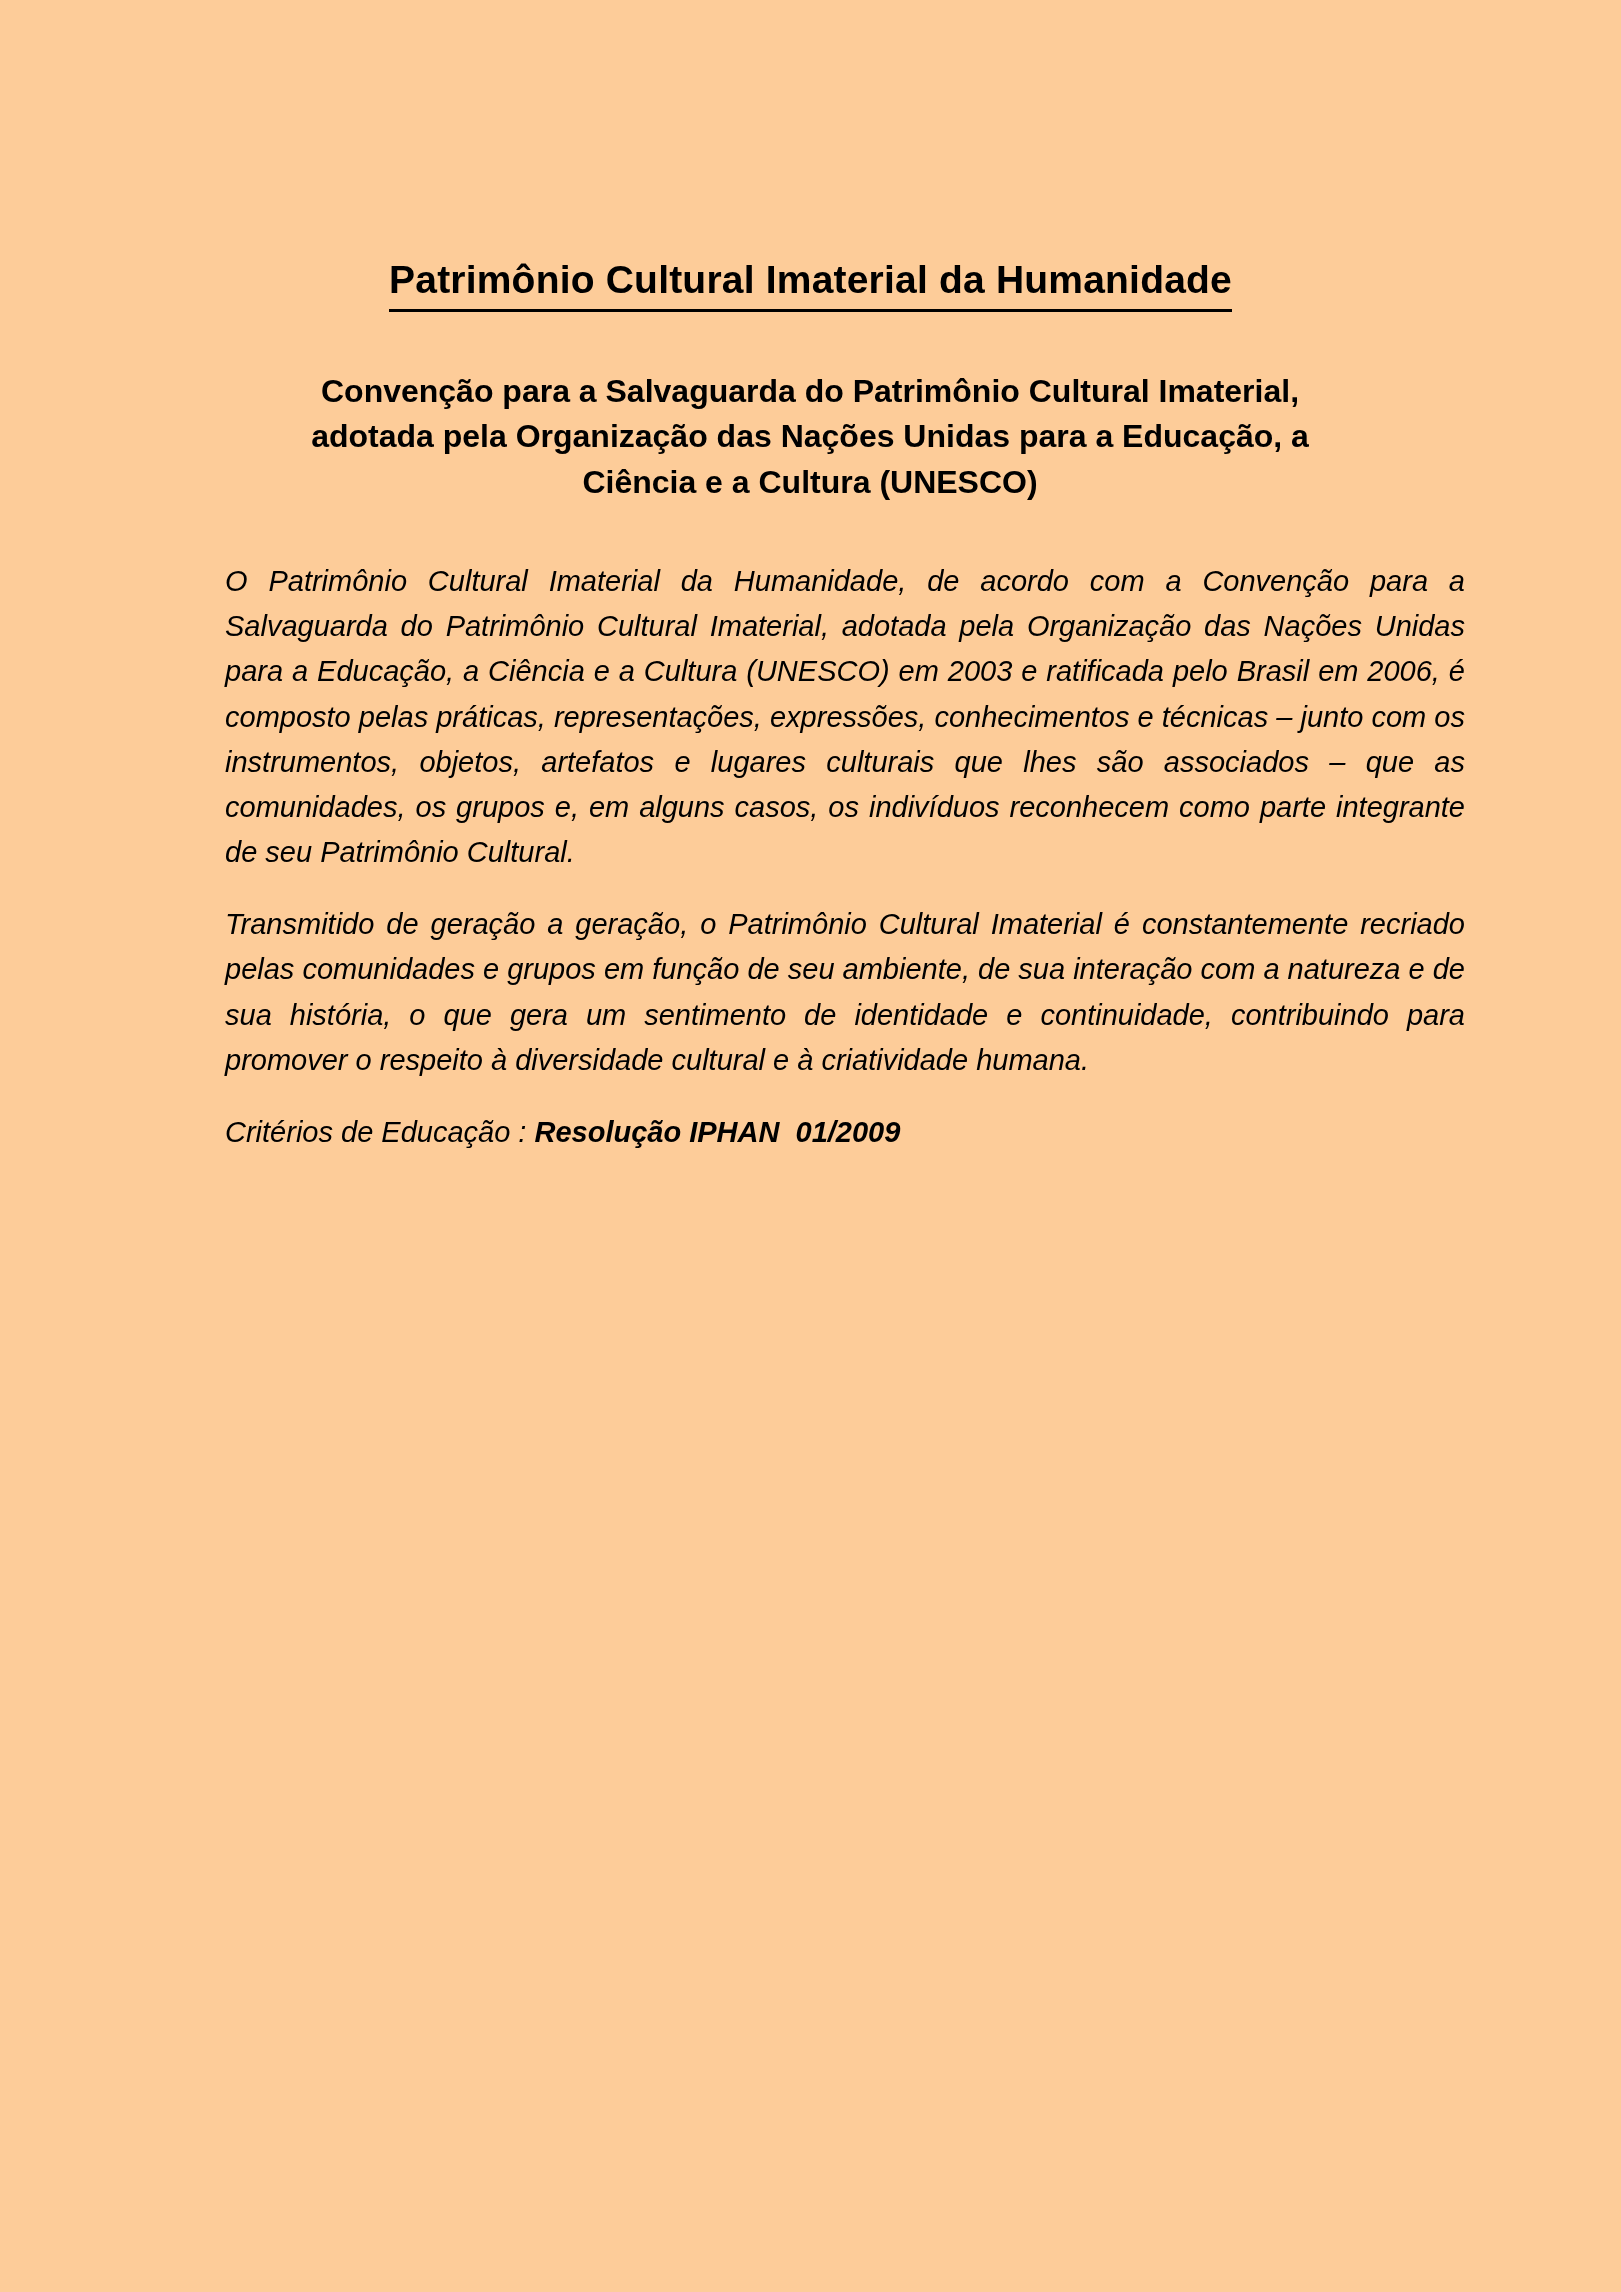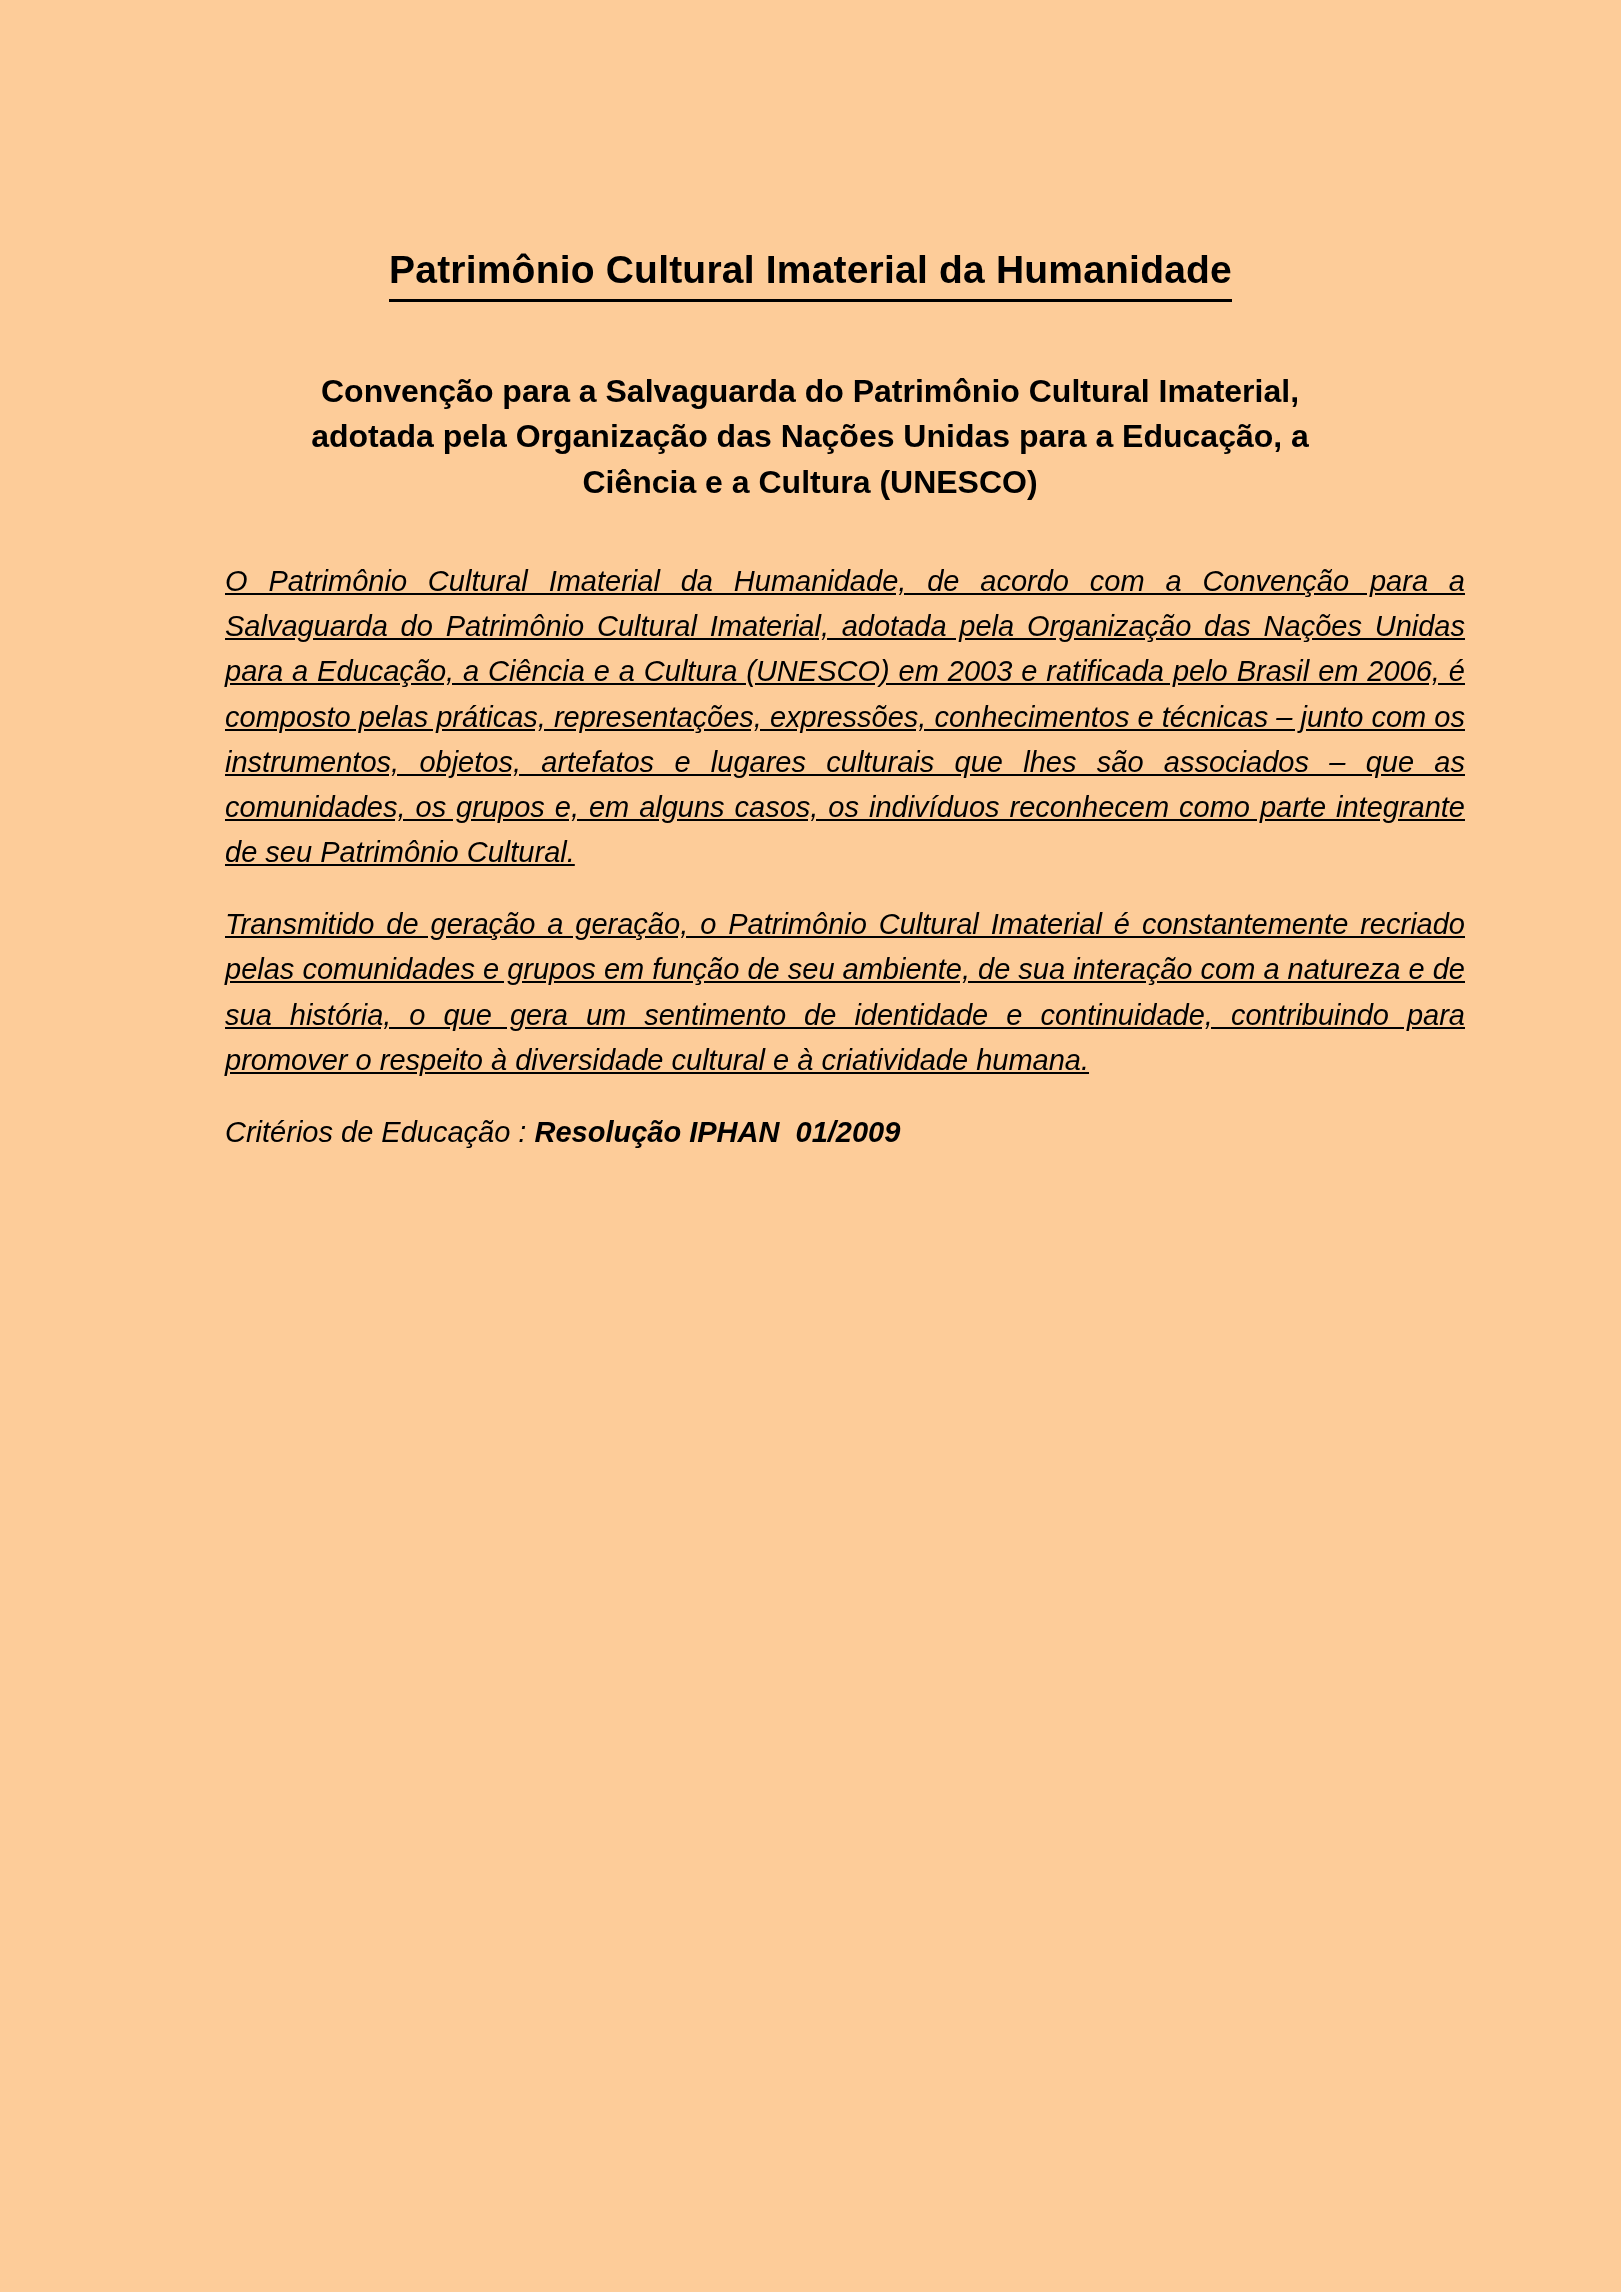--- a/index.html
+++ b/index.html
@@ -21,21 +21,21 @@
     width: 1621px;
     height: 2293px;
     box-sizing: border-box;
     background: #fdcc99;
   }
 
   
   .doc-title {
     position: absolute;
     left: 0;
-    top: 221px;
+    top: 231px;
     width: 1621px;
     text-align: center;
     font-size: 39px;
     font-weight: bold;
     letter-spacing: 0.2px;
     line-height: 1.2;
   }
   .doc-title .title-text {
     display: inline-block;
     border-bottom: 3.9px solid #000;
@@ -64,21 +64,20 @@
     top: 559px;
     width: 1240px;
   }
   p.body-par {
     margin: 0 0 26.5px 0;
     font-size: 29px;
     font-style: italic;
     line-height: 1.56;
     text-align: justify;
     text-justify: inter-word;
-    text-decoration: underline;
   }
   p.body-par:last-of-type {
     margin-bottom: 0;
   }
 
   
   .criteria-line {
     margin: 19.6px 0 0 0;
     font-size: 29px;
     font-style: italic;

